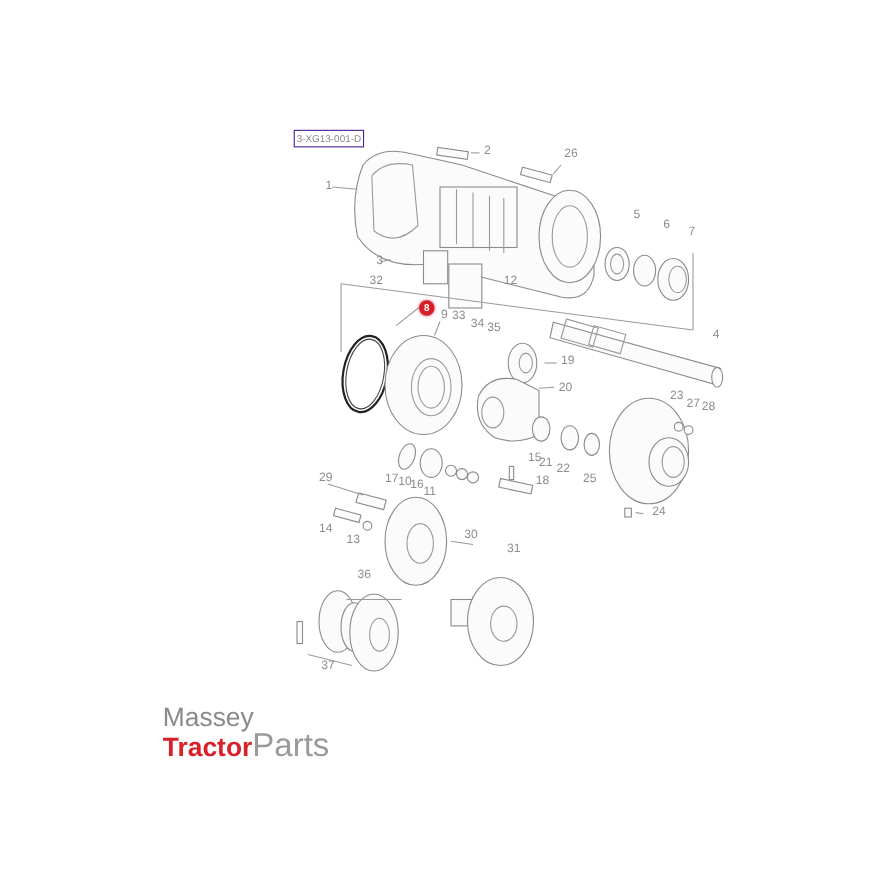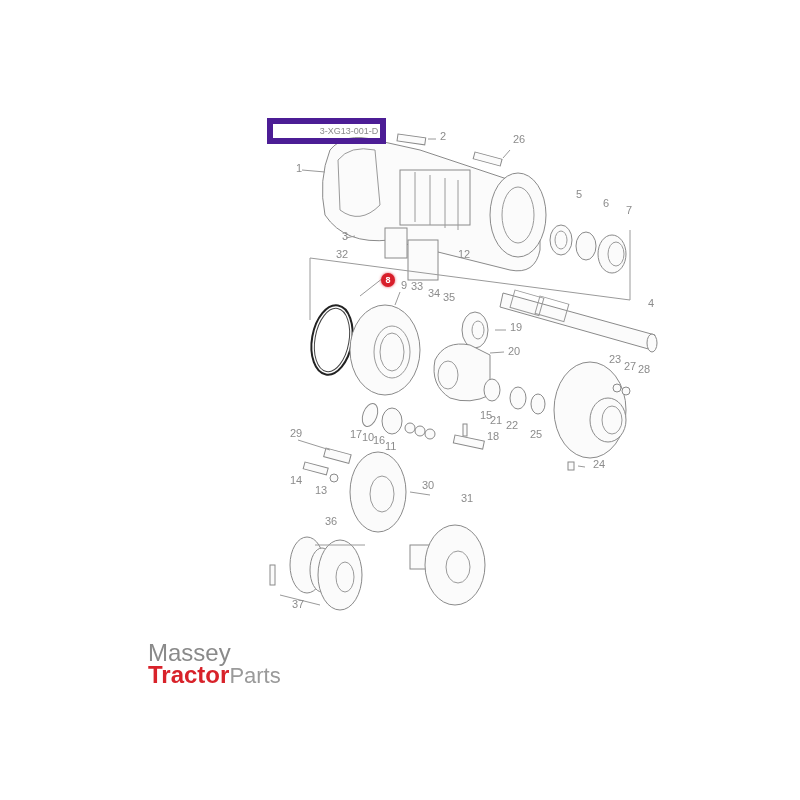--- a/index.html
+++ b/index.html
@@ -1,30 +1,30 @@
 <!DOCTYPE html>
 <html><head>
 <meta charset="utf-8">
 <style>
   html,body{margin:0;padding:0;background:#ffffff;}
   body{width:800px;height:800px;position:relative;overflow:hidden;font-family:"Liberation Sans",sans-serif;}
   #diagram{position:absolute;left:0;top:0;width:800px;height:800px;}
   .ln{stroke:#9a9a9a;fill:none;stroke-width:1;}
   .pt{stroke:#8a8a8a;fill:#fbfbfb;stroke-width:1;}
   .lbl{font-family:"Liberation Sans",sans-serif;font-size:11px;fill:#8c8c8c;}
-  .ref-box{position:absolute;left:267px;top:118px;width:62px;height:14px;border:6px solid #4c1d95;
-    font-size:9px;color:#8a8a8a;line-height:14px;text-align:center;font-family:"Liberation Sans",sans-serif;padding-left:45px;}
+  .ref-box{position:absolute;left:267px;top:118px;width:62px;height:14px;border:1px solid #4c1d95;
+    font-size:9px;color:#8a8a8a;line-height:14px;text-align:center;font-family:"Liberation Sans",sans-serif;}
   .badge{position:absolute;left:381px;top:273px;width:14px;height:14px;border-radius:50%;
     background:#d81e2a;color:#fff;font-size:9px;font-weight:bold;line-height:14px;text-align:center;
     box-shadow:0 0 3px #e05560;}
   .logo{position:absolute;left:148px;top:641px;line-height:1;}
   .logo .l1{font-size:24px;color:#8a8a8a;letter-spacing:0px;font-family:"Liberation Sans",sans-serif;display:block;}
   .logo .l2{display:block;margin-top:-2px;}
   .logo .tr{font-size:24px;font-weight:bold;color:#d8222a;font-family:"Liberation Sans",sans-serif;}
-  .logo .pa{font-size:22px;color:#9a9a9a;font-family:"Liberation Sans",sans-serif;}
+  .logo .pa{font-size:30px;color:#9a9a9a;font-family:"Liberation Sans",sans-serif;}
 </style>
 </head>
 <body>
 
 <svg id="diagram" viewBox="0 0 800 800">
 
   <g>
     <path class="pt" d="M330,150 Q345,132 375,140 L420,150 L510,180 Q540,185 540,215 L540,250 Q535,275 510,270 L430,250 L390,240 Q345,245 325,215 Q318,180 330,150 Z"></path>
     <path class="ln" d="M338,160 Q350,145 375,150 L380,205 Q360,225 340,210 Z"></path>
     <rect class="pt" x="400" y="170" width="70" height="55"></rect>

